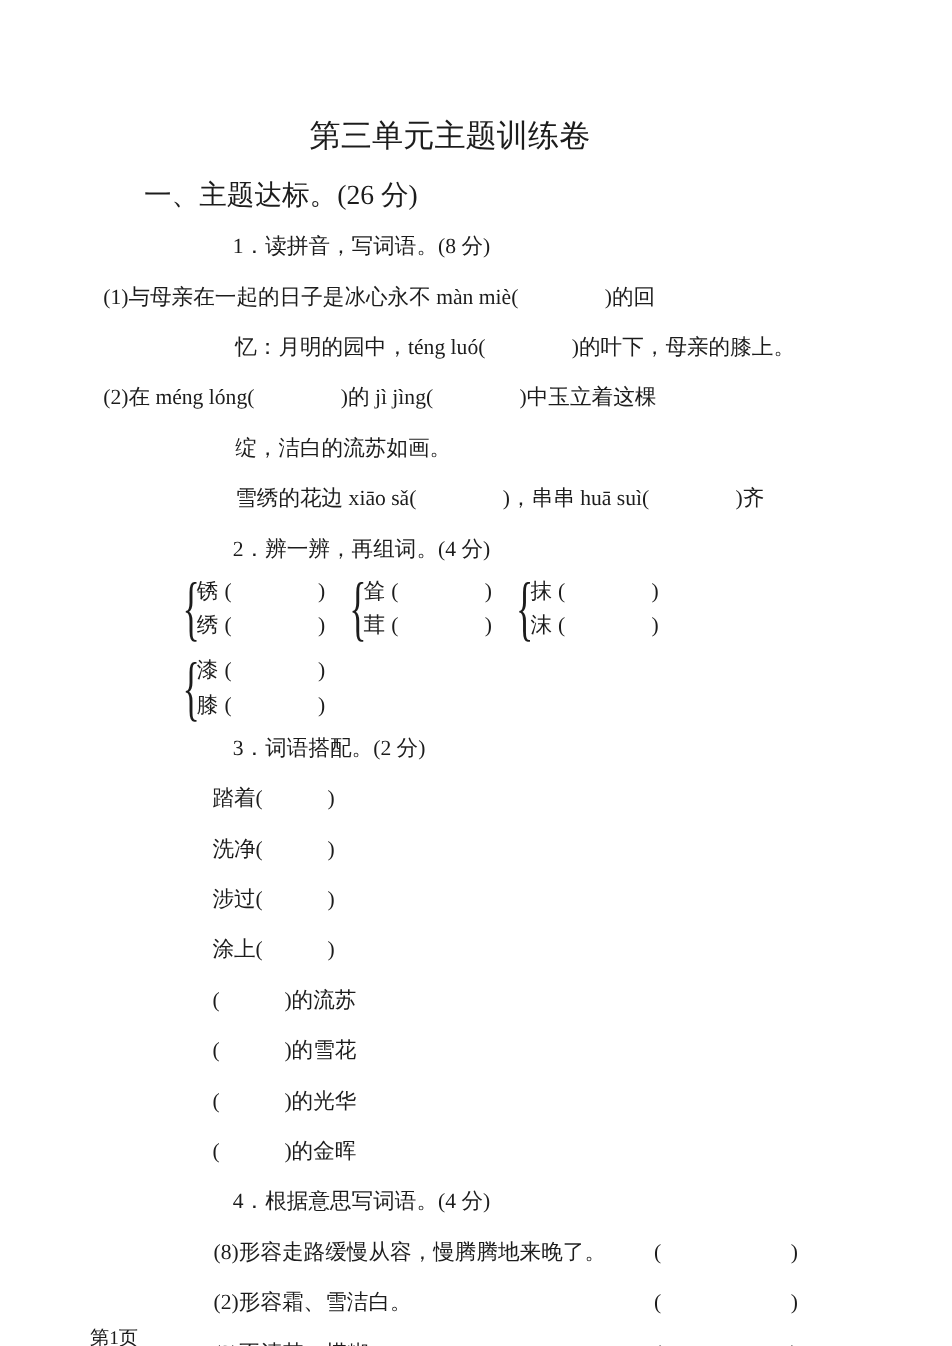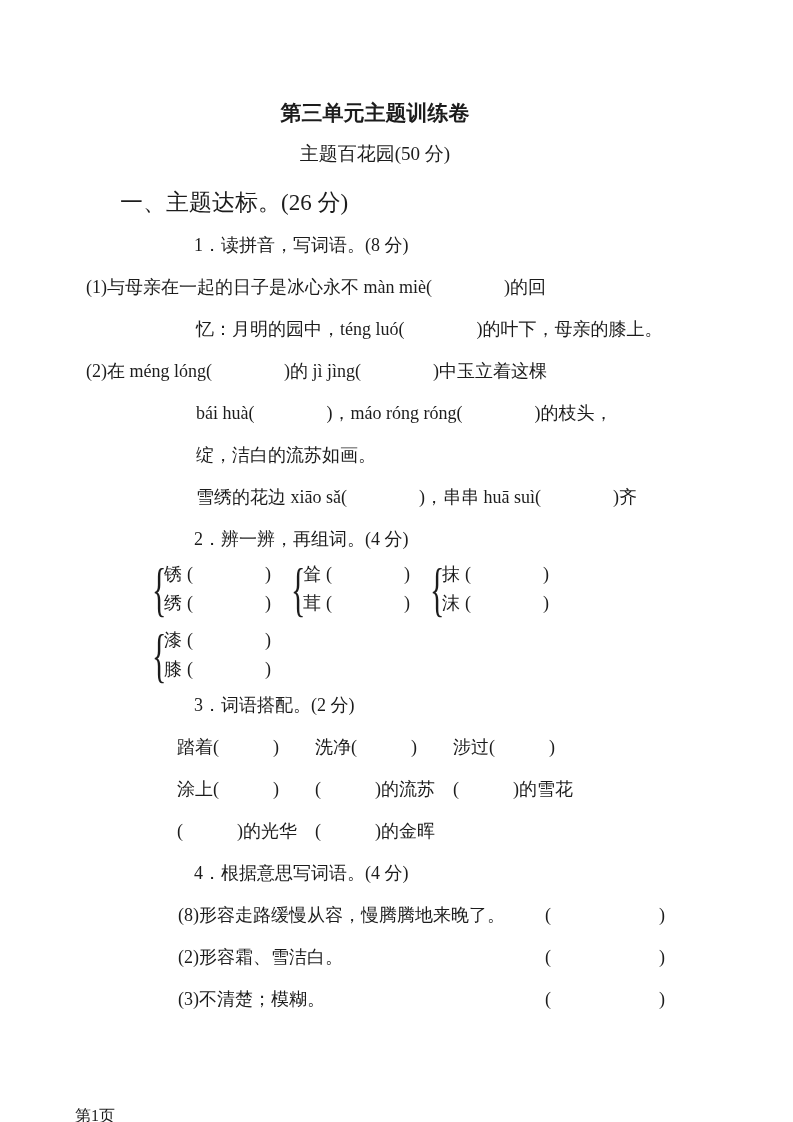--- a/index.html
+++ b/index.html
@@ -9,21 +9,21 @@
     color: #1c1c1c;
     font-family: "Liberation Serif", serif;
     font-size: 18px;
     position: relative;
     overflow: hidden;
   }
   .page { padding-top: 98px; }
   .title {
     width: 750px; text-align: center;
     font-family: "Liberation Sans", sans-serif;
-    font-weight: 700; font-size: 21px; line-height: 30px;
+    font-weight: 400; font-size: 26px; line-height: 30px;
   }
   .subtitle {
     width: 750px; text-align: center;
     font-size: 19px; line-height: 28px; margin-top: 12px;
   }
   .line { line-height: 42px; white-space: nowrap; }
   .sec-heading { padding-left: 120px; margin-top: 14px; font-size: 23px; }
   .q-heading  { padding-left: 155px; margin-left: 39px; }
   .ind-a { padding-left: 86px; }
   .ind-b { padding-left: 196px; }
@@ -36,48 +36,46 @@
     font-size: 60px; line-height: 58px;
     transform: scaleX(0.5);
     display: inline-block; width: 16px;
     font-weight: 400;
   }
   .pair-col { display: inline-block; }
   .pair-line { line-height: 29px; white-space: nowrap; }
   .blank { margin-left: 5px; }
 
   
-  .match-row { padding-left: 177px; display: flex; line-height: 42px; }
+  .match-row { padding-left: 177px; display: flex; line-height: 42px; flex-direction: column; }
   .match-cell { min-width: 138px; white-space: nowrap; }
 
   
   .q4-line { position: relative; padding-left: 178px; line-height: 42px; white-space: nowrap; }
   .q4-answer { position: absolute; left: 545px; }
 
   .footer {
     position: absolute; left: 75px; top: 1106px;
     font-size: 16px; line-height: 20px;
   }
 </style>
 </head>
 <body>
 
 <div class="page">
 
   <div class="title">第三单元主题训练卷</div>
-  <div class="subtitle">主题百花园(50 分)</div>
 
   <div class="line sec-heading">一、主题达标。(26 分)</div>
 
   <div>
     <div class="line q-heading">1．读拼音，写词语。(8 分)</div>
     <div class="line ind-a">(1)与母亲在一起的日子是冰心永不 màn miè(　　　　)的回</div>
     <div class="line ind-b">忆：月明的园中，téng luó(　　　　)的叶下，母亲的膝上。</div>
     <div class="line ind-a">(2)在 méng lóng(　　　　)的 jì jìng(　　　　)中玉立着这棵</div>
-    <div class="line ind-b">bái huà(　　　　)，máo róng róng(　　　　)的枝头，</div>
     <div class="line ind-b">绽，洁白的流苏如画。</div>
     <div class="line ind-b">雪绣的花边 xiāo sǎ(　　　　)，串串 huā suì(　　　　)齐</div>
   </div>
 
   <div>
     <div class="line q-heading">2．辨一辨，再组词。(4 分)</div>
     <div class="pair-row">
       <div class="pair-group">
         <span class="brace">{</span>
         <div class="pair-col">

